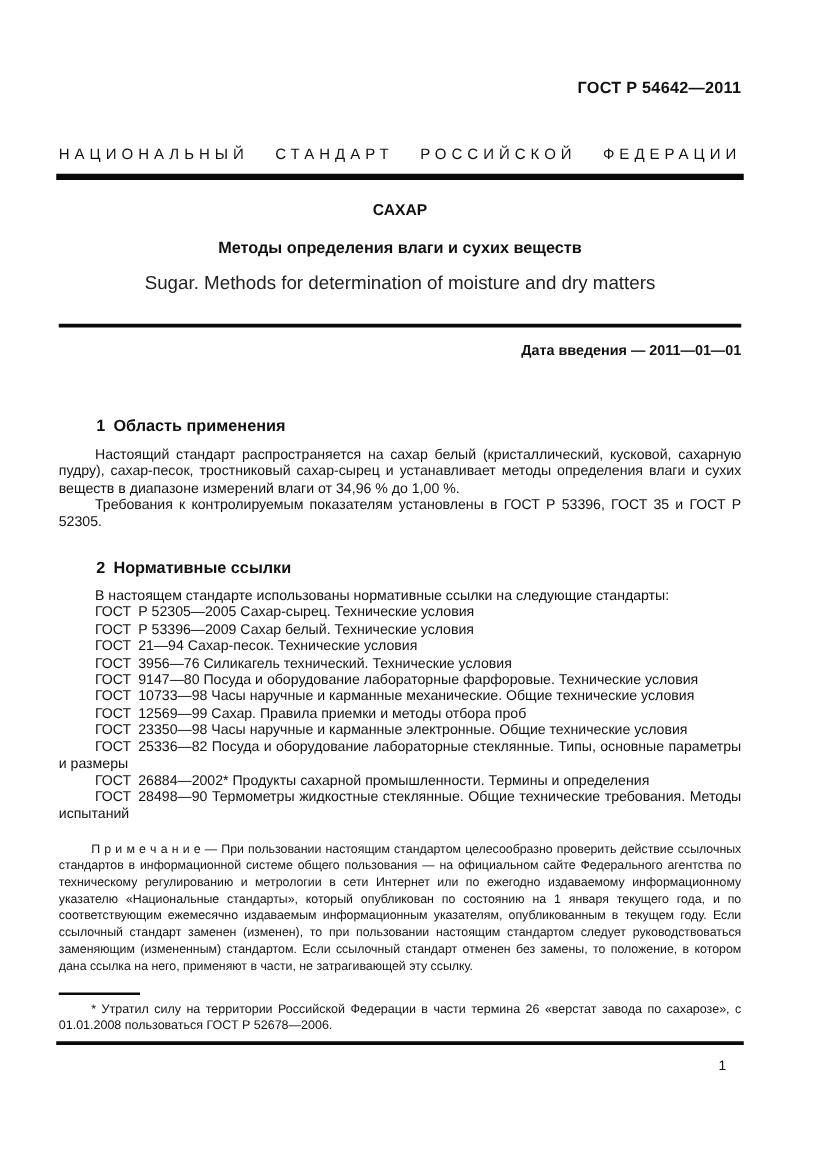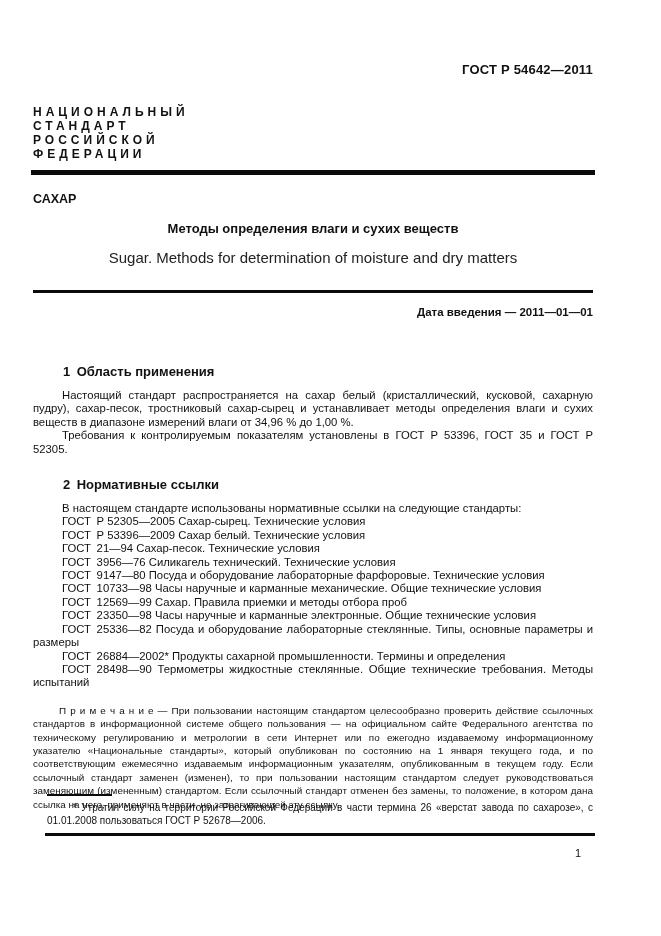--- a/index.html
+++ b/index.html
@@ -8,47 +8,46 @@
     background: #ffffff;
   }
   .page {
     position: relative;
     width: 661px;
     height: 936px;
     background: #ffffff;
     color: #111111;
     font-family: "Liberation Sans", sans-serif;
     box-sizing: border-box;
-    padding: 62px 68px 0 33px;
+    padding: 62px 68px 0 47px;
     overflow: hidden;
   }
   .doc-code {
     text-align: right;
     font-size: 13px;
     font-weight: bold;
     letter-spacing: 0.2px;
   }
   .banner {
     display: flex;
     justify-content: space-between;
-    margin-top: 28px;
-    font-weight: bold;
+    margin-top: 39px;
+    font-weight: normal;
     font-size: 12px;
-    flex-direction: column;
   }
   .banner span { letter-spacing: 4px; white-space: nowrap; }
   .bar-thick {
     height: 5px;
     background: #0a0a0a;
     margin-top: 9px;
     margin-left: -2px;
     margin-right: -2px;
   }
   .title-main {
-    text-align: left;
+    text-align: center;
     font-weight: bold;
     font-size: 12.5px;
     margin-top: 17px;
   }
   .title-sub {
     text-align: center;
     font-weight: bold;
     font-size: 13px;
     margin-top: 15px;
   }

